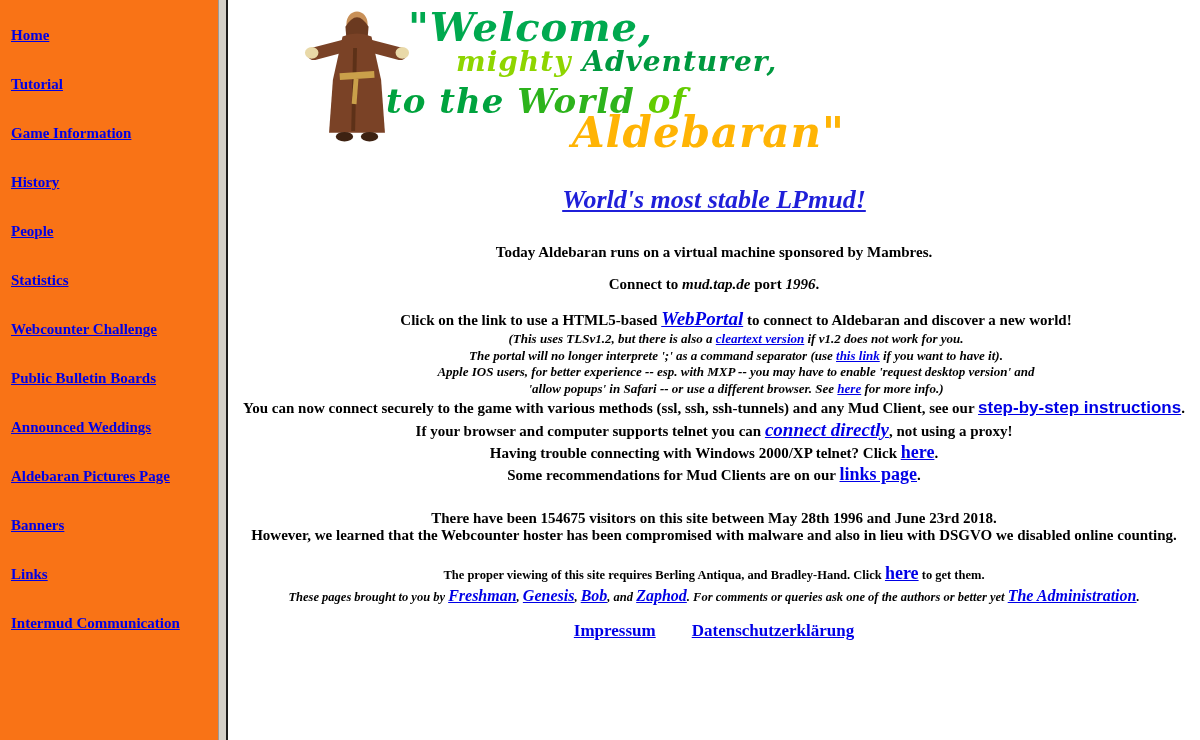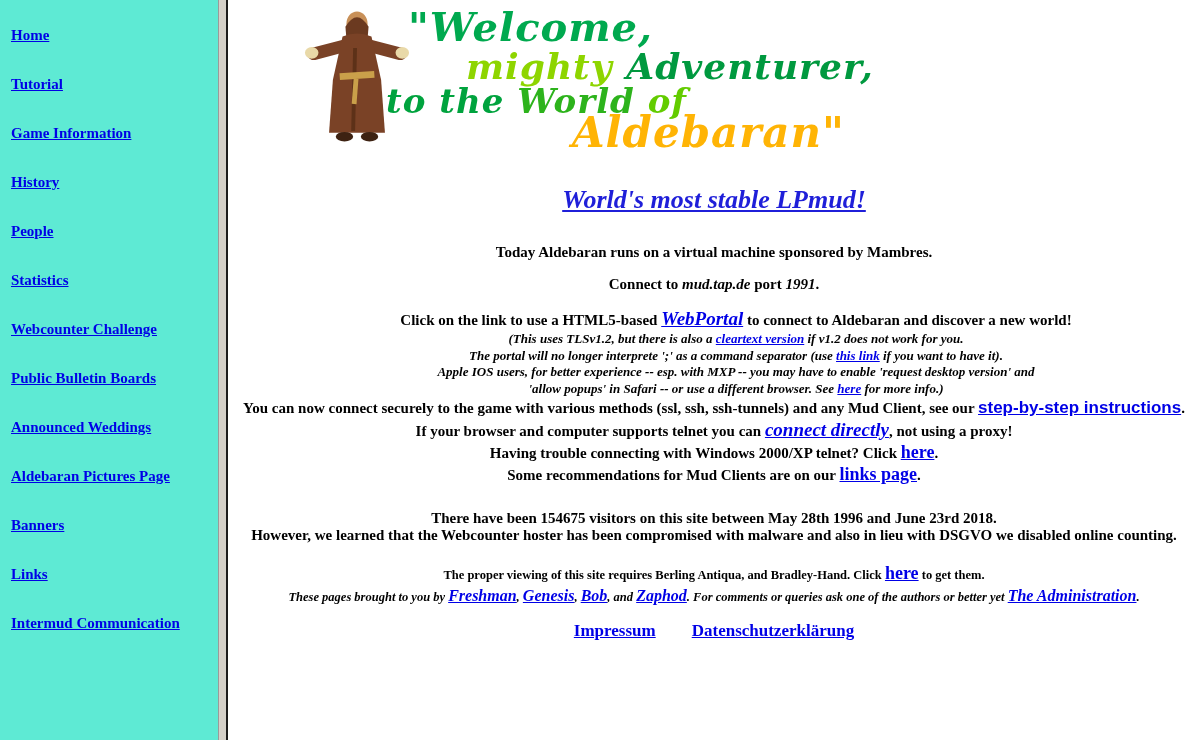--- a/index.html
+++ b/index.html
@@ -1,20 +1,20 @@
 <!DOCTYPE html>
 <html><head>
 <meta charset="utf-8">
 <style>
   * { box-sizing: border-box; }
   html, body { margin: 0; padding: 0; width: 1200px; height: 740px; background: #ffffff; overflow: hidden; }
   body { display: flex; font-family: "Liberation Serif", serif; color: #000; }
 
   
-  .sidebar { width: 218px; min-width: 218px; height: 740px; background: #5eead4; padding: 26px 10px 0 11px; }
+  .sidebar { width: 218px; min-width: 218px; height: 740px; background: #f97316; padding: 26px 10px 0 11px; }
   .sidebar a { display: block; margin-bottom: 31px; font-weight: bold; font-size: 15px; line-height: 18px;
                color: #0000e6; text-decoration: underline; cursor: pointer; font-family: "Liberation Serif", serif; }
 
   .frame-divider { width: 10px; min-width: 10px; height: 740px; background: #d4d0c8;
                    border-left: 1px solid #9a9a9a; border-right: 2px solid #1c1c1c; }
 
   
   .main { flex: 1; height: 740px; text-align: center; overflow: hidden; }
 
   
@@ -83,32 +83,32 @@
       <ellipse cx="55" cy="17" rx="11" ry="13" fill="#c89058"></ellipse>
       <path d="M43 20 Q55 0 67 20 L66 32 Q55 38 44 32 Z" fill="#6b3a20"></path>
       <path d="M40 30 Q55 24 70 30 L80 75 L84 130 L26 130 L30 75 Z" fill="#7a4226"></path>
       <path d="M53 42 L51 128" stroke="#5d3118" stroke-width="4"></path>
       <rect x="37" y="67" width="36" height="7" fill="#caa04a" transform="rotate(-4 55 70)"></rect>
       <path d="M54 74 L52 100" stroke="#caa04a" stroke-width="5"></path>
       <ellipse cx="42" cy="134" rx="9" ry="5" fill="#3d2212"></ellipse>
       <ellipse cx="68" cy="134" rx="9" ry="5" fill="#3d2212"></ellipse>
     </svg>
     <span class="celtic" style="left:104px; top:-2px; font-size:40px; color:#00a94f;">"Welcome,</span>
-    <span class="celtic" style="left:162px; top:40px; font-size:36px;"><span style="color:#8ed500;">mighty</span><span style="color:#00993f;"> Adventurer,</span></span>
+    <span class="celtic" style="left:152px; top:40px; font-size:28px;"><span style="color:#8ed500;">mighty</span><span style="color:#00993f;"> Adventurer,</span></span>
     <span class="celtic" style="left:82px; top:76px; font-size:34px;"><span style="color:#00a33e;">to the </span><span style="color:#2db31c;">World</span><span style="color:#63cc00;"> of</span></span>
     <span class="celtic" style="left:268px; top:103px; font-size:42px; color:#ffb405;">Aldebaran"</span>
   </div>
 
   <div class="headline-wrap">
     <a class="headline">World's most stable LPmud!</a>
   </div>
 
   <p class="b15 sp-sponsor">Today Aldebaran runs on a virtual machine sponsored by Mambres.</p>
 
-  <p class="b15 sp-connect"><span>Connect to </span><i>mud.tap.de</i><span> port </span><i>1991</i><span>.</span></p>
+  <p class="b15 sp-connect"><span>Connect to </span><i>mud.tap.de</i><span> port </span><i>1996</i><span>.</span></p>
 
   <div class="sp-portal">
     <p class="b15"><span>Click on the link to use a HTML5-based </span><a class="lnk big-it-link">WebPortal</a><span> to connect to Aldebaran and discover a new world!</span></p>
     <p class="it13"><span>(This uses TLSv1.2, but there is also a </span><a class="lnk small-it-link">cleartext version</a><span> if v1.2 does not work for you.</span></p>
     <p class="it13"><span>The portal will no longer interprete ';' as a command separator (use </span><a class="lnk small-it-link">this link</a><span> if you want to have it).</span></p>
     <p class="it13">Apple IOS users, for better experience -- esp. with MXP -- you may have to enable 'request desktop version' and</p>
     <p class="it13"><span>'allow popups' in Safari -- or use a different browser. See </span><a class="lnk small-it-link">here</a><span> for more info.)</span></p>
   </div>
 
   <div class="sp-methods">

